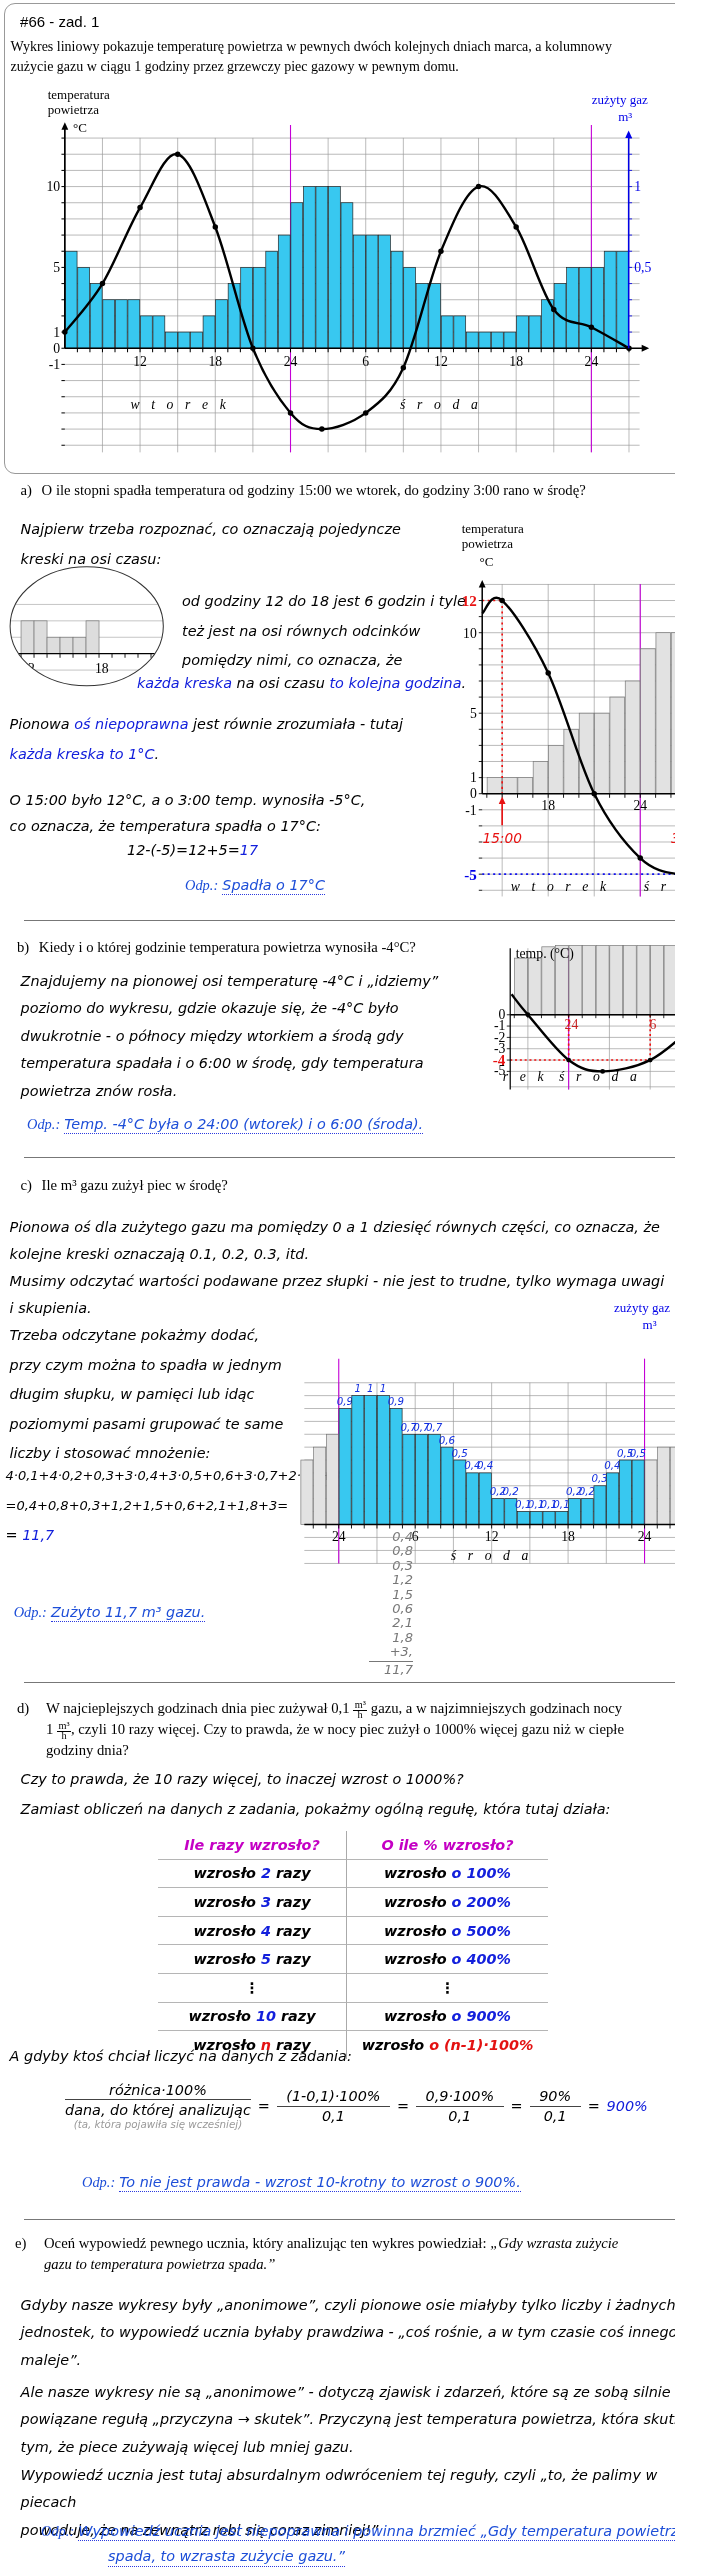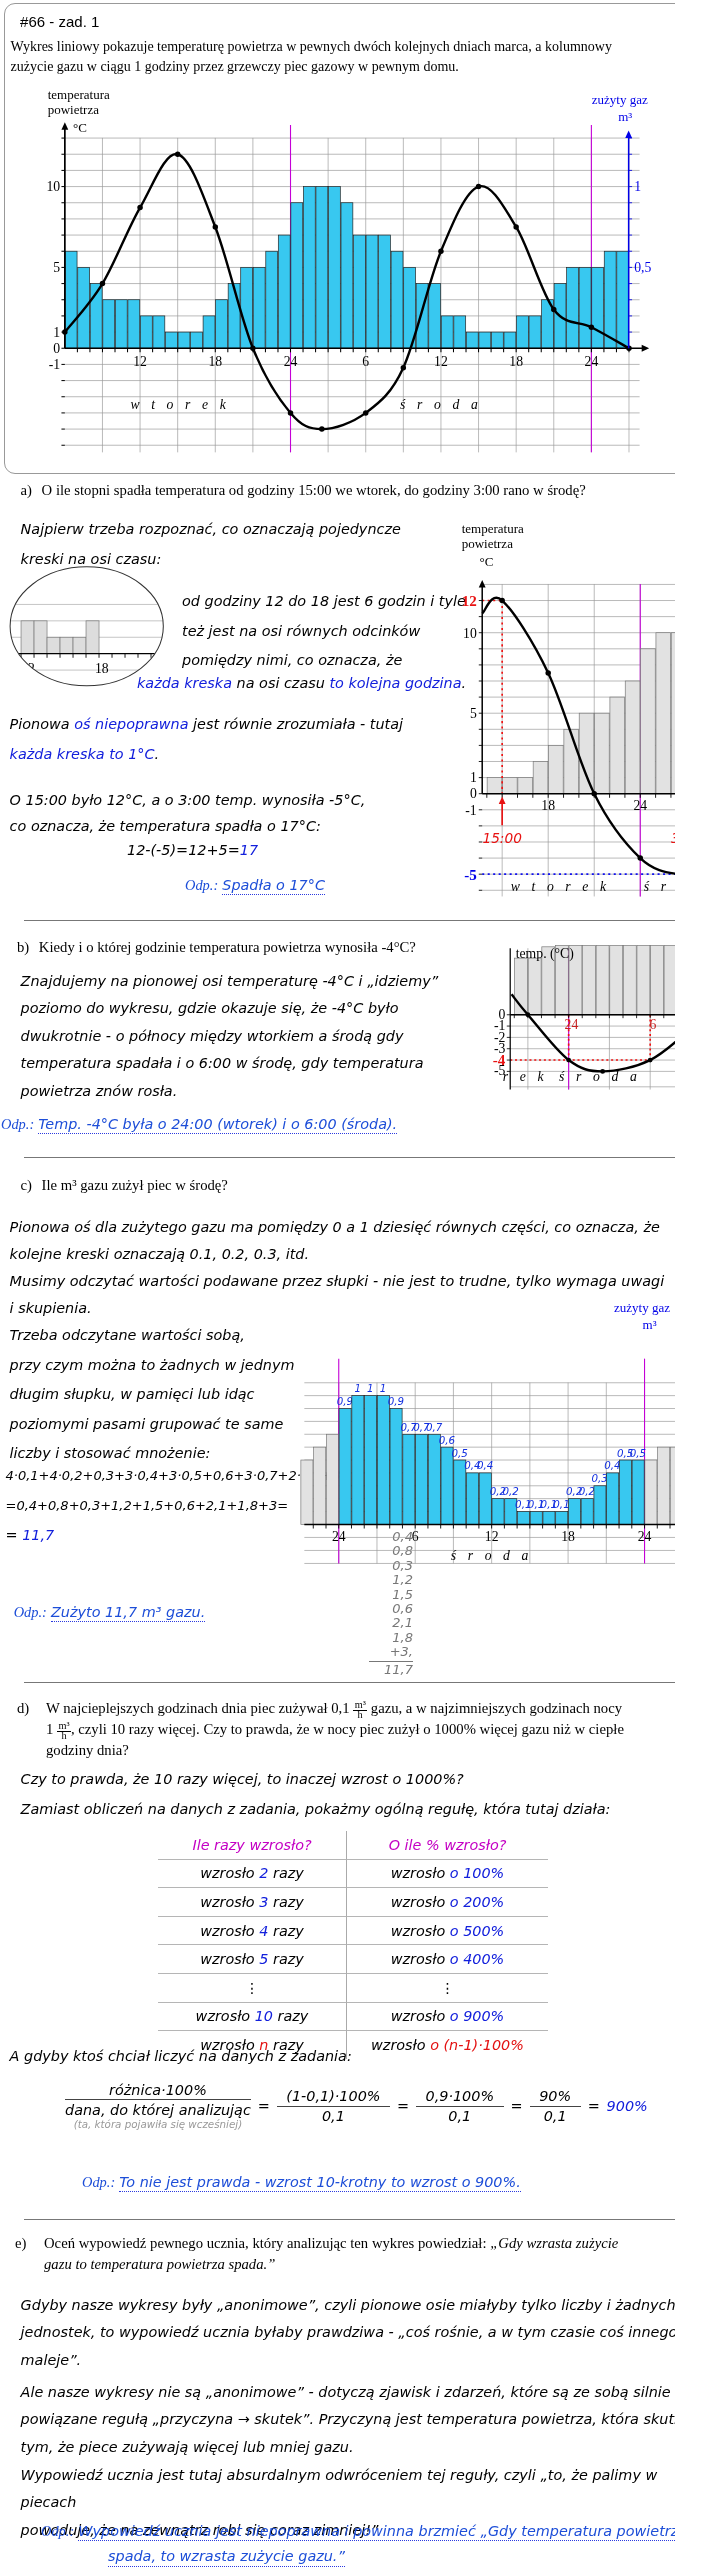--- a/index.html
+++ b/index.html
@@ -20,21 +20,21 @@
   .odp{font-family:"DejaVu Sans",sans-serif;font-style:italic;font-size:14.4px;color:#1d4ed8;white-space:nowrap;}
   .odp .lbl{font-family:"Liberation Serif",serif;font-size:14.4px;margin-right:4.1px;}
   .odp .ans{border-bottom:1.4px dotted #2c3ae0;padding-bottom:1.4px;}
   .divider{position:absolute;height:1.4px;background:#777;}
   .addcol{font-family:"DejaVu Sans",sans-serif;font-style:italic;font-size:13px;color:#777;
           text-align:right;width:44px;}
   .addcol div{line-height:14.4px;}
   .addcol .sum{border-top:1.4px solid #777;margin-top:1.4px;padding-top:1.4px;}
   .tbl{display:grid;grid-template-columns:188px 202px;font-family:"DejaVu Sans",sans-serif;
        font-style:italic;font-size:14.4px;}
-  .tbl .c{padding:4.8px 2.7px;text-align:center;line-height:18px;}
+  .tbl .c{padding:4.8px 2.7px;text-align:center;line-height:18px;font-weight:bold;}
   .tbl .h{color:#c400c4;}
   .tbl .r{border-left:1px solid #aaa;}
   .tbl .rule{border-bottom:1px solid #b5b5b5;}
   .frc{display:inline-block;text-align:center;vertical-align:middle;font-size:10.3px;line-height:9.6px;}
   .frc .fn{border-bottom:1px solid #000;padding:0 1.4px;}
   .formula{display:flex;align-items:center;font-family:"DejaVu Sans",sans-serif;font-style:italic;
            font-size:14.4px;gap:6.9px;}
   .bfr{text-align:center;}
   .bfr .fn{border-bottom:1.4px solid #444;padding:0 9.6px 1.4px;}
   .bfr .fd{padding-top:1.4px;}
@@ -451,21 +451,21 @@
   <div class="pos q" style="left:17px;top:937px;width:480px;">
     <span class="qlbl">b)</span><span>Kiedy i o której godzinie temperatura powietrza wynosiła -4°C?</span>
   </div>
   <div class="pos hw lh40" style="left:20.6px;top:968px;">
       <div>Znajdujemy na pionowej osi temperaturę -4°C i „idziemy”</div>
       <div>poziomo do wykresu, gdzie okazuje się, że -4°C było</div>
       <div>dwukrotnie - o północy między wtorkiem a środą gdy</div>
       <div>temperatura spadała i o 6:00 w środę, gdy temperatura</div>
       <div>powietrza znów rosła.</div>
     </div>
-  <div class="pos odp" style="left:1px;top:1116px;">
+  <div class="pos odp" style="left:27px;top:1116px;">
     <span class="lbl it">Odp.:</span><span class="ans">Temp. -4°C była o 24:00 (wtorek) i o 6:00 (środa).</span>
   </div>
   <svg id="chart-b" style="left:491px;top:944px;" width="221" height="182" viewBox="0 0 322 265">
       <g>
         <line x1="28" y1="185.5" x2="316" y2="185.5" stroke="#9a9a9a" stroke-width="1"></line>
         <line x1="28" y1="169" x2="316" y2="169" stroke="#9a9a9a" stroke-width="1"></line>
         <line x1="28" y1="152.5" x2="316" y2="152.5" stroke="#9a9a9a" stroke-width="1"></line>
         <line x1="28" y1="136" x2="316" y2="136" stroke="#9a9a9a" stroke-width="1"></line>
         <line x1="28" y1="119.5" x2="316" y2="119.5" stroke="#9a9a9a" stroke-width="1"></line>
         <line x1="28" y1="103" x2="316" y2="103" stroke="#9a9a9a" stroke-width="1"></line>
@@ -543,22 +543,22 @@
   </div>
   <div class="pos hw lh40" style="left:9.6px;top:1214px;width:692px;">
       <div>Pionowa oś dla zużytego gazu ma pomiędzy 0 a 1 dziesięć równych części, co oznacza, że</div>
       <div>kolejne kreski oznaczają 0.1, 0.2, 0.3, itd.</div>
     </div>
   <div class="pos hw lh40" style="left:9.6px;top:1268px;width:692px;">
       <div>Musimy odczytać wartości podawane przez słupki - nie jest to trudne, tylko wymaga uwagi</div>
       <div>i skupienia.</div>
     </div>
   <div class="pos hw lh44" style="left:9.6px;top:1321px;width:295px;">
-      <div>Trzeba odczytane wartości sobą,</div>
-      <div>przy czym można to żadnych w jednym</div>
+      <div>Trzeba odczytane pokażmy dodać,</div>
+      <div>przy czym można to spadła w jednym</div>
       <div>długim słupku, w pamięci lub idąc</div>
       <div>poziomymi pasami grupować te same</div>
       <div>liczby i stosować mnożenie:</div>
     </div>
   <div class="pos hw small" style="left:5.5px;top:1468px;white-space:nowrap;">4·0,1+4·0,2+0,3+3·0,4+3·0,5+0,6+3·0,7+2·0,9+3·1=</div>
   <div class="pos hw small" style="left:5.5px;top:1498px;">=0,4+0,8+0,3+1,2+1,5+0,6+2,1+1,8+3=</div>
   <div class="pos hw" style="left:5.5px;top:1527px;"><span>= </span><span class="bl">11,7</span></div>
   <div class="pos addcol" id="c-addition" style="left:369px;top:1530px;">
       <div>0,4</div>
       <div>0,8</div>

